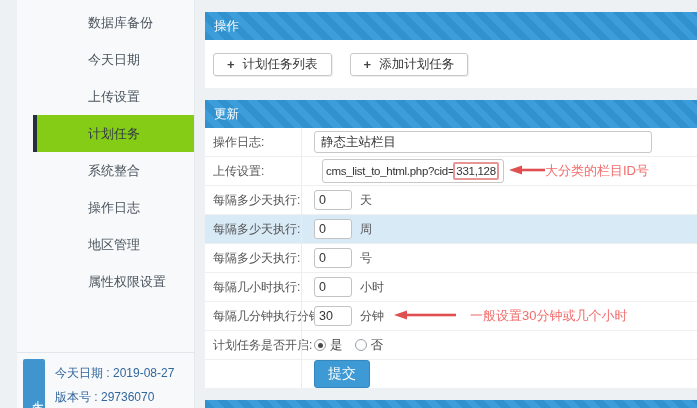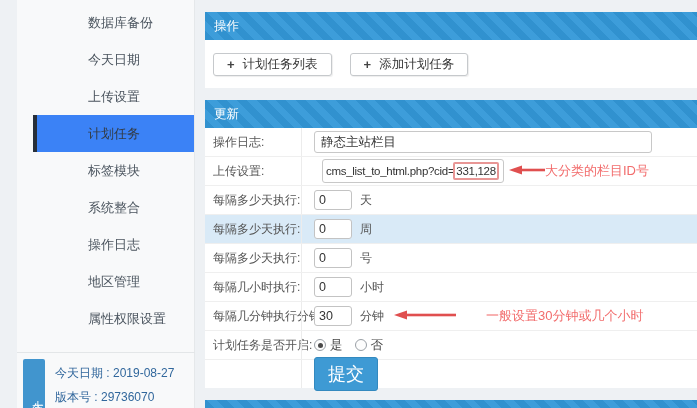--- a/index.html
+++ b/index.html
@@ -6,21 +6,21 @@
   html,body { width:697px; height:408px; }
   body { font-family:"Liberation Sans","DejaVu Sans",sans-serif; background:#eef1f4; overflow:hidden; }
   #stage { position:relative; width:697px; height:408px; background:#eef1f4; }
 
   
   .sidebar { position:absolute; left:17px; top:0; width:178px; height:408px;
              background:#f8f9fa; border-right:1px solid #e5e8ea;padding-left:16px; }
   .menu { padding-top:4px; }
   .menu-item { position:relative; height:37px; line-height:37px; padding-left:55px;
                font-size:13px; color:#4a545e; cursor:pointer; }
-  .menu-item.selected { background:#3b82f6; color:#333b44; }
+  .menu-item.selected { background:#84cc16; color:#333b44; }
   .sel-bar { position:absolute; left:0; top:0; width:4px; height:100%; background:#272f3a; }
   .side-divider { position:absolute; left:0; top:352px; width:178px; height:1px; background:#e3e6e8; }
   .side-footer { position:absolute; left:0; top:353px; width:178px; bottom:0; }
   .vbadge { position:absolute; left:6px; top:6px; width:22px; height:70px; background:#4195ce;
             border-radius:2px; color:#fff; font-size:11px; text-align:center;
             writing-mode:vertical-rl; text-orientation:upright; letter-spacing:3px; padding-top:5px; }
   .footer-lines { position:absolute; left:38px; top:8px; }
   .footer-line { font-size:12px; color:#31679c; line-height:24px; white-space:nowrap; }
 
   
@@ -54,36 +54,35 @@
   .ann-arrow { flex:none; color:#e04f4f; }
   .ann-text { font-size:13px; color:#f26c6c; white-space:nowrap; }
   .radio { display:inline-block; width:12px; height:12px; border:1px solid #9aa0a6; border-radius:50%;
            background:#fdfdfd; position:relative; margin-right:4px; vertical-align:-2px; cursor:pointer; }
   .radio.checked::after { content:""; position:absolute; left:2.5px; top:2.5px; width:5px; height:5px;
            border-radius:50%; background:#4a4a4a; }
   .radio-label { font-size:12.5px; color:#444; margin-right:12px; }
   .submit-row { display:flex; align-items:center; height:28px; }
   .submit-spacer { width:96px; flex:none; height:100%; }
   .submit-cell { flex:1; height:100%; border-left:1px solid #ececec; display:flex; align-items:center; padding-left:12px; }
-  .submit-btn { background:#3e9ad4; border:1px solid #3389bf; color:#fff; font-size:18px;
+  .submit-btn { background:#3e9ad4; border:1px solid #3389bf; color:#fff; font-size:14px;
                 padding:4px 13px; border-radius:3px; cursor:pointer; font-family:Liberation Serif, serif; }
   #panel-bottom { top:400px; height:28px; }
 </style>
 </head>
 <body>
 
 <div id="stage">
 
   <div class="sidebar">
     <div class="menu">
         <div class="menu-item"><span>数据库备份</span></div>
         <div class="menu-item"><span>今天日期</span></div>
         <div class="menu-item"><span>上传设置</span></div>
         <div class="menu-item selected"><span class="sel-bar"></span><span>计划任务</span></div>
-        <div class="menu-item"><span>标签模块</span></div>
         <div class="menu-item"><span>系统整合</span></div>
         <div class="menu-item"><span>操作日志</span></div>
         <div class="menu-item"><span>地区管理</span></div>
         <div class="menu-item"><span>属性权限设置</span></div>
       </div>
     <div class="side-divider"></div>
     <div class="side-footer">
       <div class="vbadge">十年著名</div>
       <div class="footer-lines">
         <div class="footer-line">今天日期 : 2019-08-27</div>
@@ -159,21 +158,21 @@
         </div>
         <div class="form-row">
           <div class="row-label">每隔几分钟执行分钟:</div>
           <div class="row-field">
             <input class="num-input" value="30" style="">
             <span class="unit">分钟</span>
             <span class="ann-arrow" style="margin-left: 10px;"><svg width="62" height="12">
                 <polygon points="0,6 13,1.5 13,10.5" fill="currentColor"></polygon>
                 <rect x="11" y="4.7" width="51" height="2.6" fill="currentColor"></rect>
               </svg></span>
-            <span class="ann-text" style="margin-left: 30px; text-align: right;">一般设置30分钟或几个小时</span>
+            <span class="ann-text" style="margin-left: 14px; text-align: right;">一般设置30分钟或几个小时</span>
           </div>
         </div>
         <div class="form-row">
           <div class="row-label">计划任务是否开启:</div>
           <div class="row-field">
             <span class="radio checked"></span>
             <span class="radio-label">是</span>
             <span class="radio"></span>
             <span class="radio-label">否</span>
           </div>

